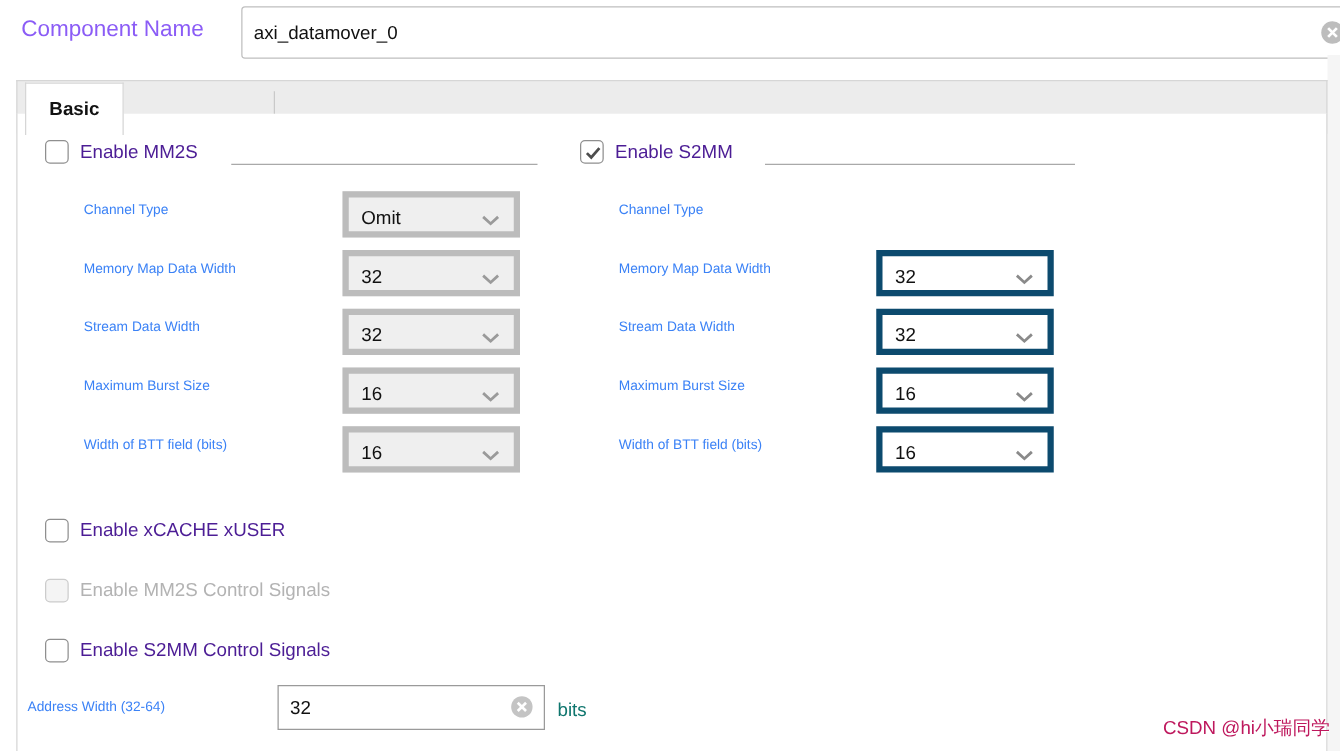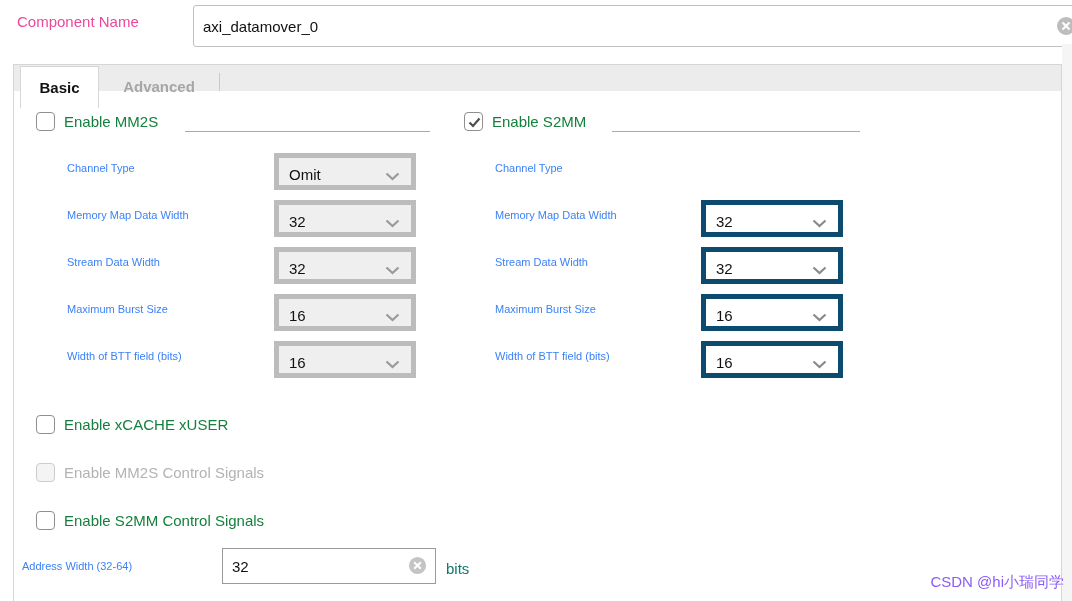--- a/index.html
+++ b/index.html
@@ -2,21 +2,21 @@
 <html><head>
 <meta charset="utf-8">
 <style>
   * { margin:0; padding:0; box-sizing:border-box; }
   html,body { width:1072px; height:601px; background:#ffffff; overflow:hidden; }
   body { font-family:"Liberation Sans", sans-serif; color:#1a1a1a; position:relative; }
 
   .screen { position:absolute; inset:0; width:1072px; height:601px; background:#ffffff; }
 
   
-  .cn-label { position:absolute; left:17px; top:13px; font-size:15px; color:#ec4899; white-space:nowrap; }
+  .cn-label { position:absolute; left:17px; top:13px; font-size:18px; color:#8b5cf6; white-space:nowrap; }
   .cn-field { position:absolute; left:168px; top:5px; width:891px; height:42px;
               border:1px solid #bfbfbf; border-radius:3px; background:#fff;margin-left:25px; }
   .cn-field input { position:absolute; left:0; top:0; width:100%; height:100%;
               border:none; outline:none; background:transparent;
               font-family:"Liberation Sans", sans-serif; font-size:15px; color:#111;
               padding:0 34px 0 9px; }
   .clear-btn { position:absolute; right:7px; top:50%; transform:translateY(-50%);
               width:20px; height:20px; cursor:pointer; line-height:0; }
 
   
@@ -35,21 +35,21 @@
 
   
   .panel { position:absolute; left:13px; top:91px; width:1049px; height:510px;
            background:#ffffff; border-left:1px solid #d6d6d6; border-right:1px solid #d6d6d6; }
 
   
   .cb { position:absolute; width:19px; height:19px; background:#fff;
         border:1px solid #8f8f8f; border-radius:4px; cursor:pointer; line-height:0; }
   .cb svg { position:absolute; left:3px; top:4px; }
   .cb.disabled { background:#f4f4f4; border-color:#cccccc; }
-  .cb-label { position:absolute; font-size:15px; color:#15803d; white-space:nowrap; }
+  .cb-label { position:absolute; font-size:15px; color:#4c1d95; white-space:nowrap; }
   .cb-label.disabled { color:#b3b3b3; }
 
   .sec-divider { position:absolute; height:1px; background:#a9a9a9; }
 
   
   .row-label { position:absolute; font-size:11px; color:#3b82f6; white-space:nowrap; }
   .dd { position:absolute; width:142px; height:37px; background:#ffffff;
         border:5px solid #0c4a6e; cursor:pointer; }
   .dd.disabled { background:#efefef; border-color:#bcbcbc; }
   .dd-val { position:absolute; left:10px; top:8px; font-size:15px; color:#111; }
@@ -58,21 +58,21 @@
   
   .addr-field { position:absolute; left:222px; top:548px; width:214px; height:36px;
                 border:1px solid #9a9a9a; background:#fff; }
   .addr-field input { position:absolute; left:0; top:0; width:100%; height:100%;
                 border:none; outline:none; background:transparent;
                 font-family:"Liberation Sans", sans-serif; font-size:15px; color:#111;
                 padding:0 32px 0 9px; }
   .addr-suffix { position:absolute; left:446px; top:560px; font-size:15px; color:#0f766e; }
 
   
-  .watermark { position:absolute; right:8px; top:573px; font-size:15px; color:#8b5cf6;
+  .watermark { position:absolute; right:8px; top:573px; font-size:15px; color:#be185d;
                text-shadow:0 1px 0 #ffffff; white-space:nowrap; }
 </style>
 </head>
 <body>
 
 <div class="screen">
 
   <span class="cn-label">Component Name</span>
   <div class="cn-field">
     <input type="text" value="axi_datamover_0" style="">
@@ -81,21 +81,20 @@
         <circle cx="10" cy="10" r="9" fill="#bdbdbd"></circle>
         <path d="M6.5 6.5 L13.5 13.5 M13.5 6.5 L6.5 13.5" stroke="#ffffff" stroke-width="2.2"></path>
       </svg>
     </span>
   </div>
 
   <div class="right-gutter"></div>
 
   <div class="tabstrip">
     <div class="tab active">Basic</div>
-    <div class="tab inactive">Advanced</div>
     <div class="tab-sep"></div>
   </div>
 
   <div class="panel"></div>
 
   <span class="cb" style="left:36px; top:112px;"></span>
   <span class="cb-label" style="left:64px; top:113px;">Enable MM2S</span>
   <div class="sec-divider" style="left:185px; top:131px; width:245px;"></div>
 
   <span class="cb" style="left:464px; top:112px;">

